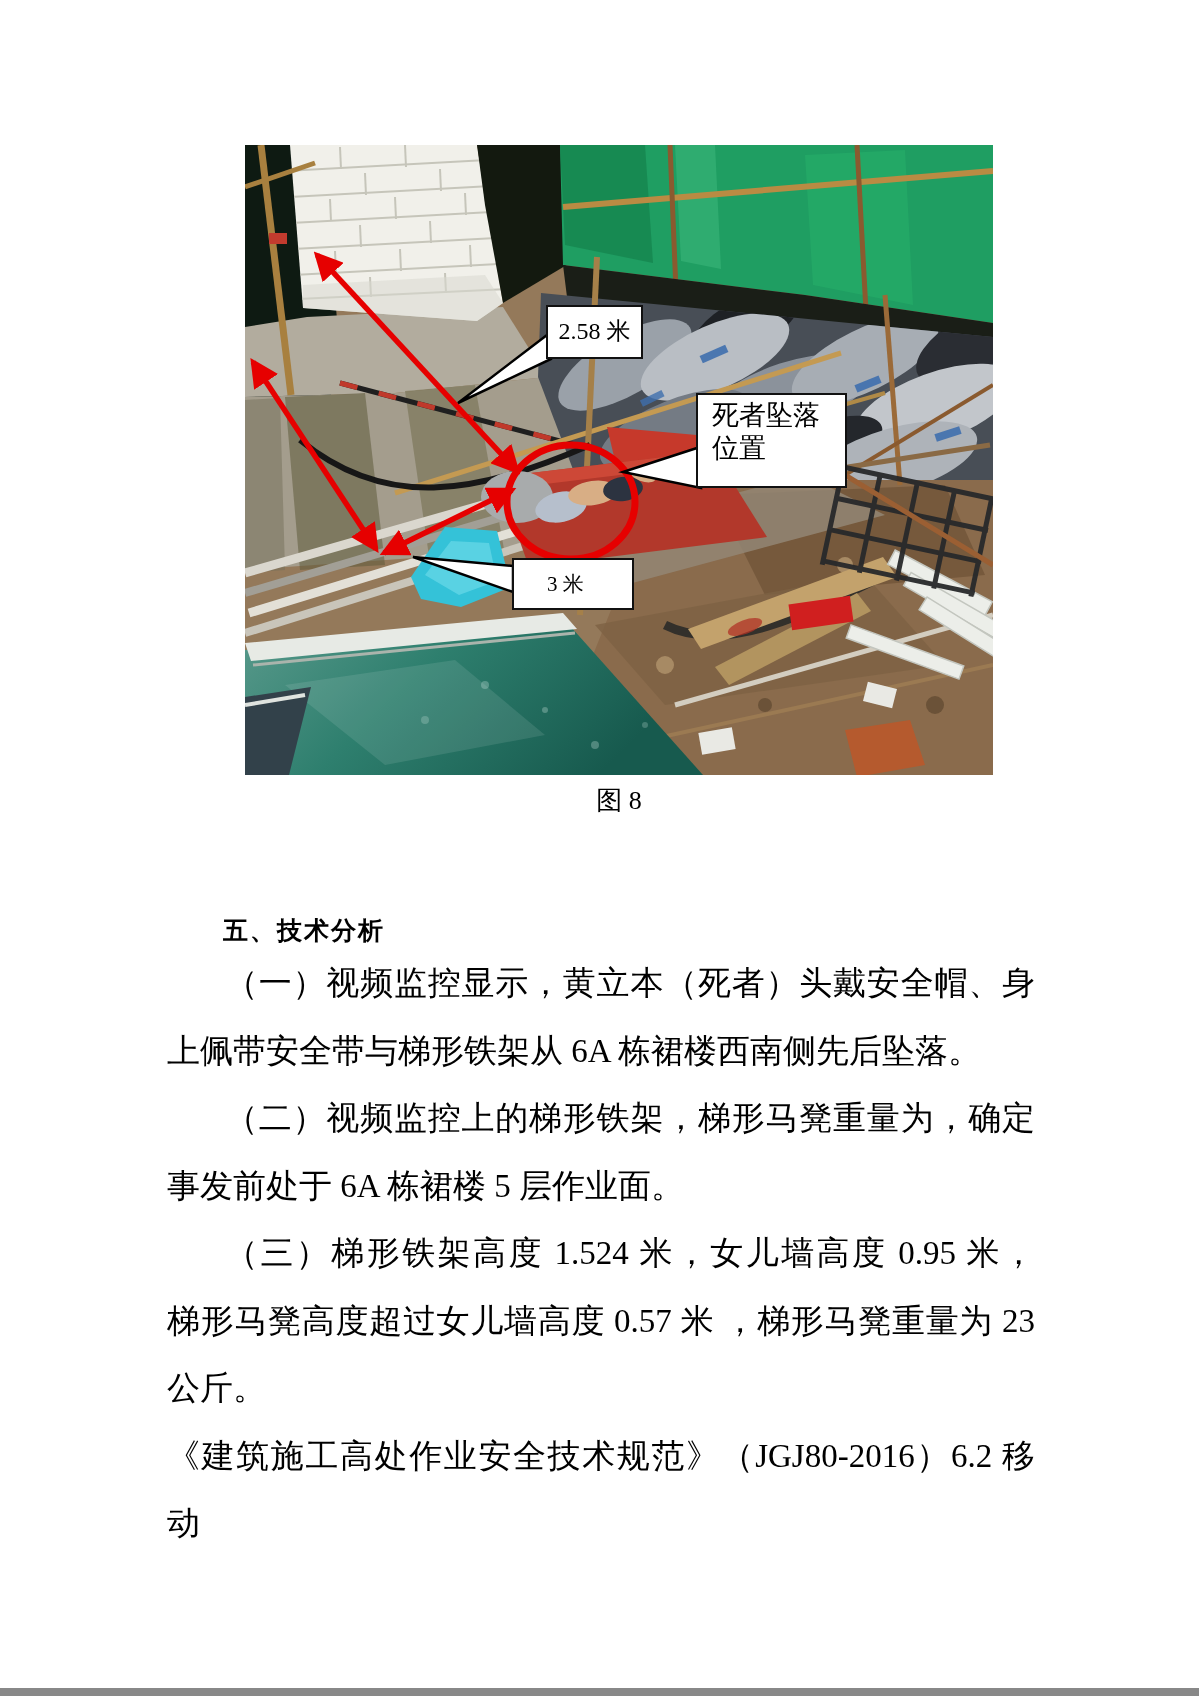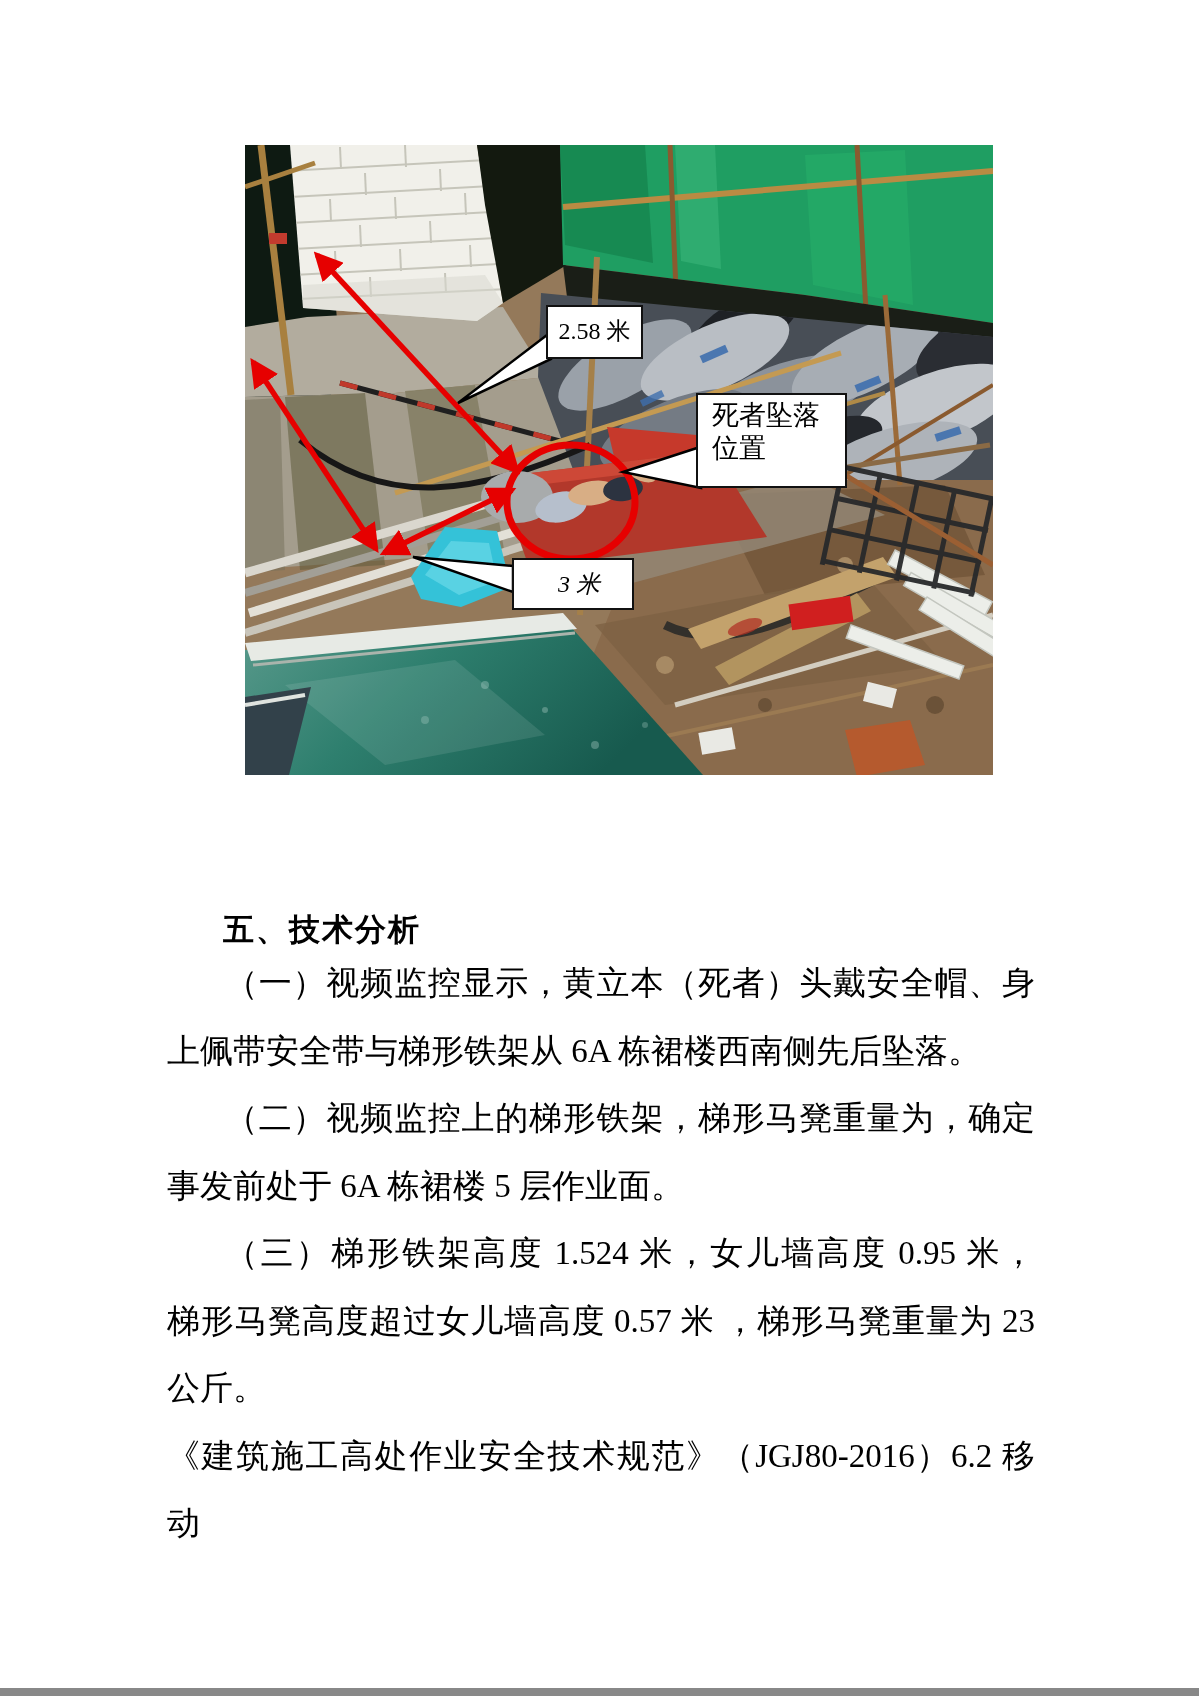--- a/index.html
+++ b/index.html
@@ -18,38 +18,38 @@
     overflow:hidden;
   }
   .photo svg{position:absolute;left:0;top:0;}
   .callout{
     position:absolute;background:#ffffff;border:2.5px solid #111;
     box-sizing:border-box;color:#000;z-index:5;
     font-family:"Liberation Serif",serif;
   }
   .cb-258{left:301px;top:160px;width:97px;height:54px;font-size:24px;line-height:49px;text-align:center;}
   .cb-fall{left:451px;top:248px;width:151px;height:95px;font-size:27px;line-height:33px;padding:4px 4px 0 14px;}
-  .cb-3m{left:267px;top:413px;width:122px;height:52px;font-size:24px;line-height:48px;padding-left:44px;font-style:italic;}
+  .cb-3m{left:267px;top:413px;width:122px;height:52px;font-size:21px;line-height:48px;padding-left:33px;}
   .watermark{
     position:absolute;left:22px;top:562px;z-index:4;display:flex;align-items:center;
     color:rgba(255,255,255,0.88);font-family:"DejaVu Sans",sans-serif;
   }
   .wm-rings{display:flex;gap:6px;margin-right:16px;}
   .wm-ring{width:26px;height:26px;border:3.5px solid rgba(255,255,255,0.88);border-radius:50%;}
   .wm-brand{font-size:19px;font-weight:bold;letter-spacing:3px;line-height:22px;}
   .wm-device{font-size:19px;letter-spacing:2px;line-height:22px;}
   
   .caption{
     position:absolute;left:245px;top:783px;width:748px;
     text-align:center;font-size:26px;
   }
   .heading{
     position:absolute;left:223px;top:908px;
     font-family:"Liberation Sans",sans-serif;
-    font-weight:bold;font-size:31px;line-height:44px;letter-spacing:2px;
+    font-weight:bold;font-size:25px;line-height:44px;letter-spacing:2px;
   }
   .bodytext{
     position:absolute;left:167px;top:950px;width:868px;
     font-size:33px;
   }
   .bline{
     height:67.5px;line-height:67.5px;white-space:nowrap;
   }
   .bline.j{white-space:normal;text-align:justify;text-align-last:justify;}
   .bline.ind{padding-left:58px;}
@@ -260,20 +260,21 @@
     </div>
     <div class="callout cb-fall">
       <span>死者坠落位置</span>
     </div>
     <div class="callout cb-3m">
       <span>3 米</span>
     </div>
 
   </div>
 
+  <div class="caption">图 8</div>
 
   <div class="heading">五、技术分析</div>
 
   <div class="bodytext">
     <div class="bline ind j">（一）视频监控显示，黄立本（死者）头戴安全帽、身</div>
     <div class="bline">上佩带安全带与梯形铁架从 6A 栋裙楼西南侧先后坠落。</div>
     <div class="bline ind j">（二）视频监控上的梯形铁架，梯形马凳重量为，确定</div>
     <div class="bline">事发前处于 6A 栋裙楼 5 层作业面。</div>
     <div class="bline ind j">（三）梯形铁架高度 1.524 米，女儿墙高度 0.95 米，</div>
     <div class="bline j">梯形马凳高度超过女儿墙高度 0.57 米 ，梯形马凳重量为 23</div>

